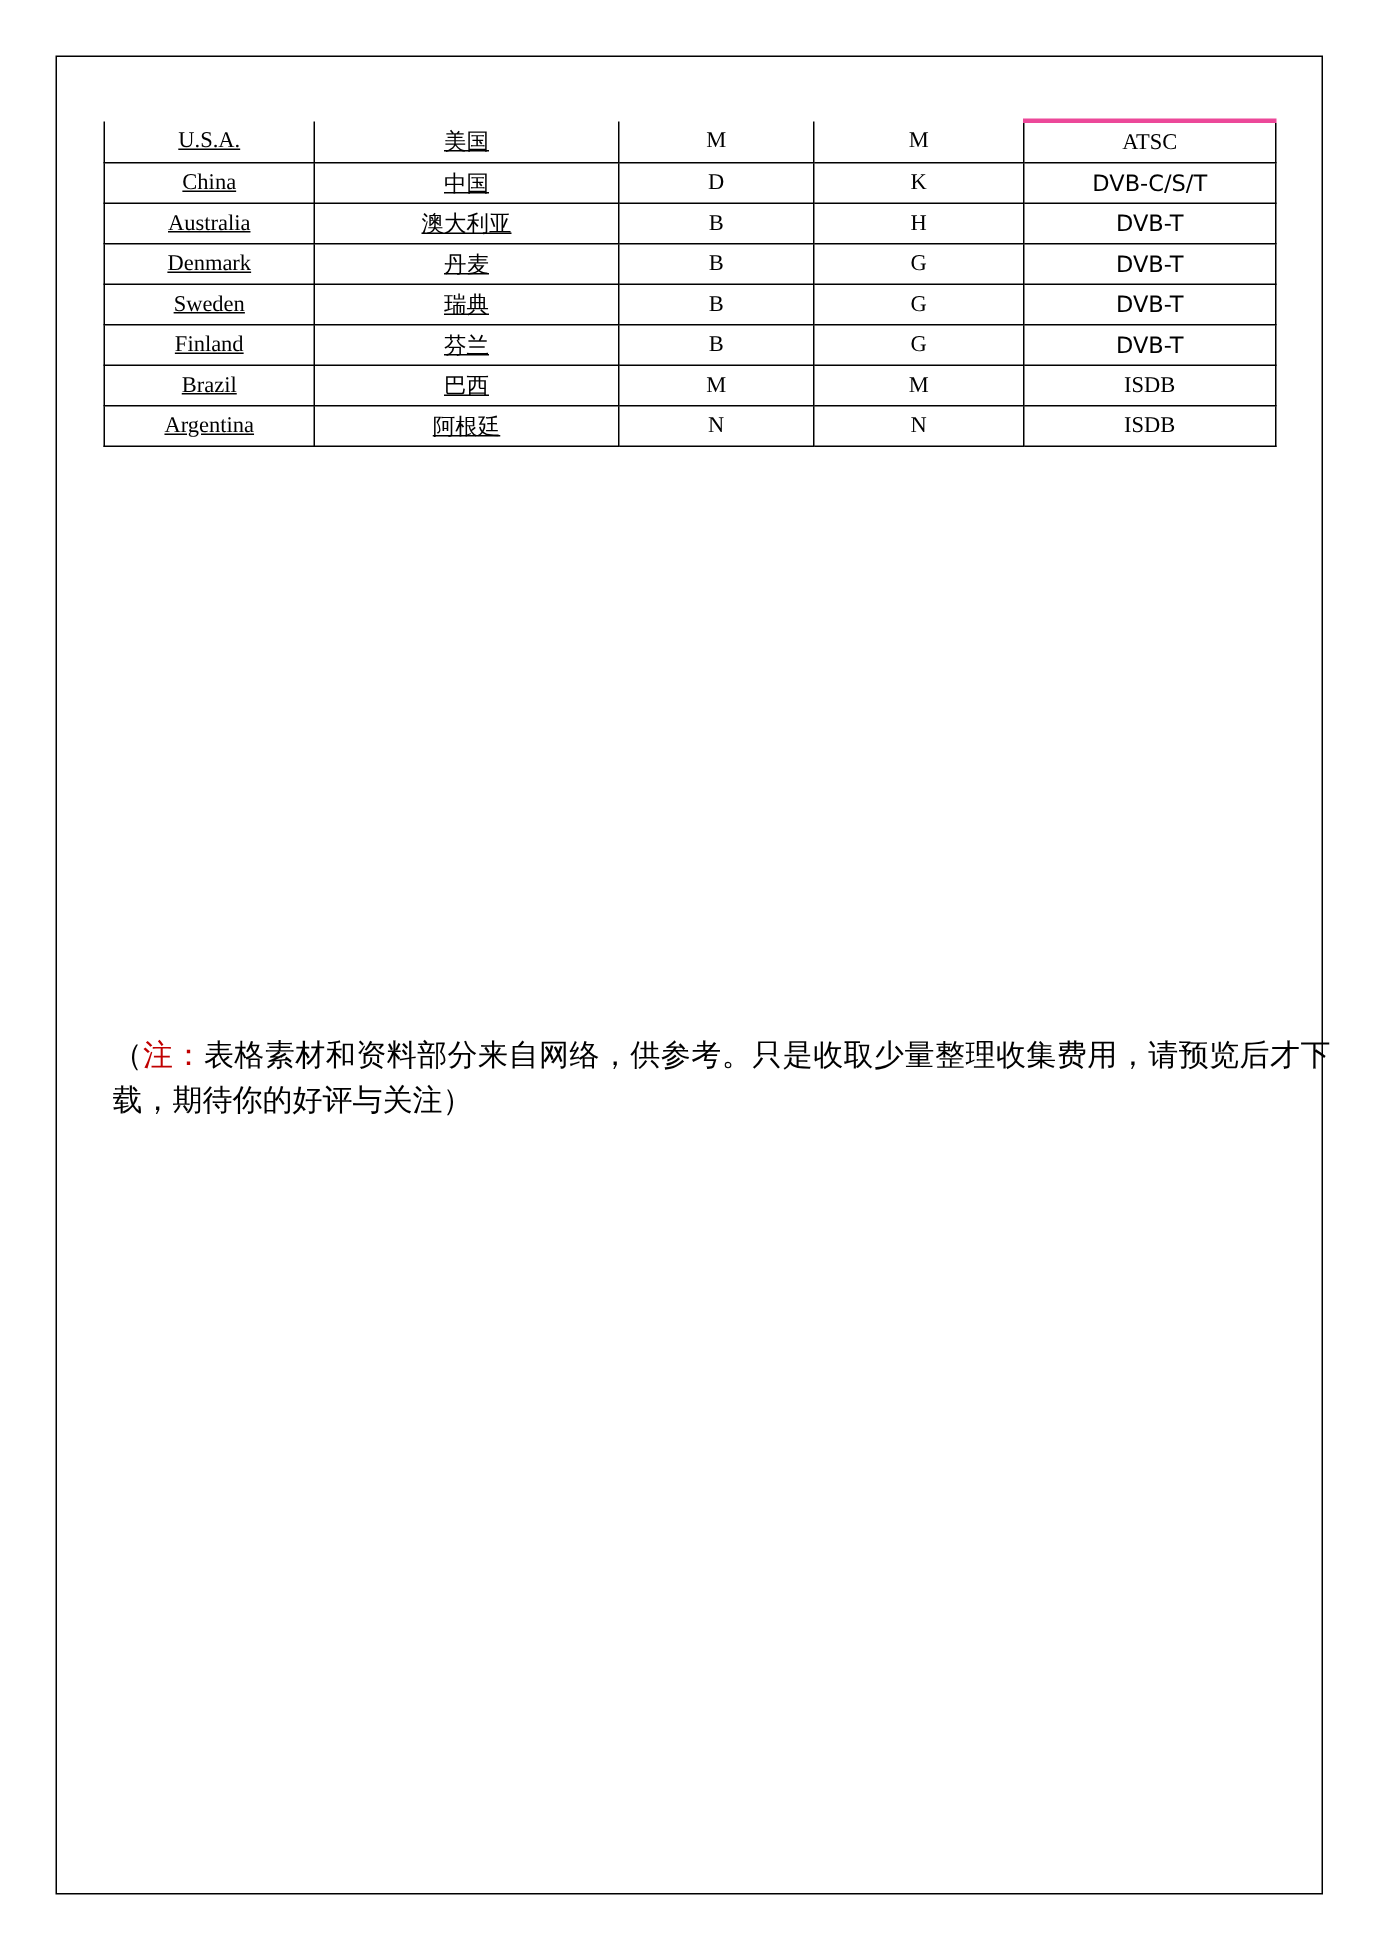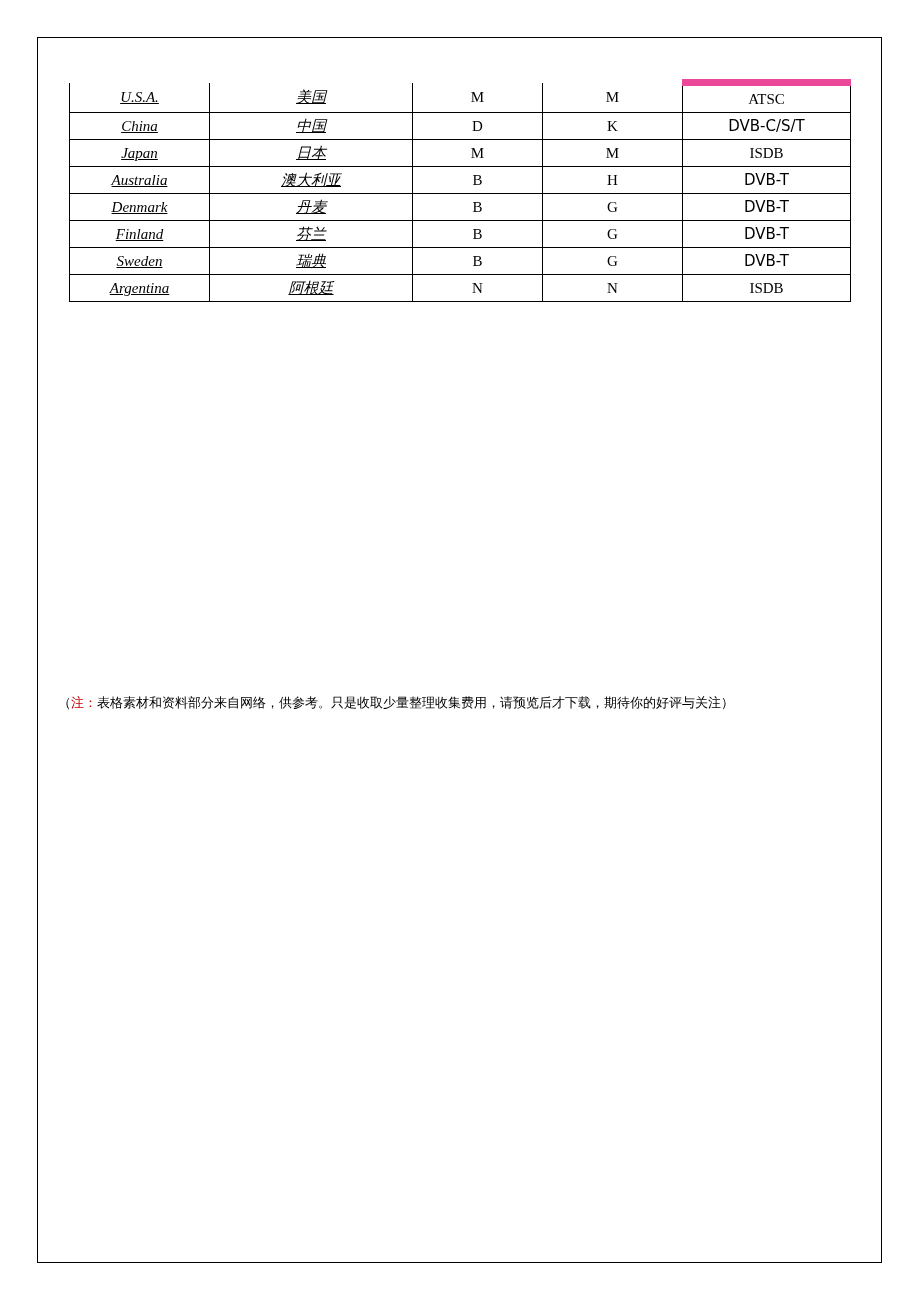--- a/index.html
+++ b/index.html
@@ -56,37 +56,36 @@
     line-height: 24px;
     color: #000000;
     overflow: hidden;
     white-space: nowrap;
   }
   
   #standards-table tr.first-row td {
     border-top: none;
   }
   #standards-table tr.first-row td.col-digital {
-    border-top: 7px solid #ec4899;
+    border-top: 3px solid #ec4899;
     margin-left: 40px;
   }
 
   .col-en      { width: 140px; }
   .col-zh      { width: 203px; margin-top: 22px; }
   .col-video   { width: 130px; }
   .col-audio   { width: 140px; }
   .col-digital { width: 168px; }
 
   
   .link-cell a,
   .link-cell {
     color: #0000CC;
     text-decoration: underline;
     cursor: pointer;
-    font-style: italic;
   }
   .link-cell {
     font-size: 15px;
   }
   .col-zh.link-cell {
     font-family: "DejaVu Sans", "Liberation Sans", sans-serif;
     font-size: 15px;
   }
 
   
@@ -95,25 +94,25 @@
     font-size: 15px;
   }
   .serif {
     font-family: "Liberation Serif", "DejaVu Serif", serif;
     font-size: 15px;
   }
 
   
   #footer-note {
     position: absolute;
-    left: 20px;
+    left: 37px;
     top: 650px;
     width: 812px;
     font-family: "DejaVu Sans", "Liberation Sans", sans-serif;
-    font-size: 13px;
+    font-size: 20px;
     line-height: 30px;
     color: #000000;
     text-align: justify;
   }
   #footer-note .accent {
     color: #C00000;
   }
 </style>
 </head>
 <body>
@@ -139,53 +138,53 @@
           <td class="col-digital serif">ATSC</td>
         </tr>
         <tr>
           <td class="col-en link-cell">China</td>
           <td class="col-zh link-cell">中国</td>
           <td class="col-video serif">D</td>
           <td class="col-audio serif">K</td>
           <td class="col-digital sans">DVB-C/S/T</td>
         </tr>
         <tr>
-          <td class="col-en link-cell">Japan</td>
-          <td class="col-zh link-cell">日本</td>
-          <td class="col-video serif">M</td>
-          <td class="col-audio serif">M</td>
-          <td class="col-digital serif">ISDB</td>
-        </tr>
-        <tr>
           <td class="col-en link-cell">Australia</td>
           <td class="col-zh link-cell">澳大利亚</td>
           <td class="col-video serif">B</td>
           <td class="col-audio serif">H</td>
           <td class="col-digital sans">DVB-T</td>
         </tr>
         <tr>
           <td class="col-en link-cell">Denmark</td>
           <td class="col-zh link-cell">丹麦</td>
           <td class="col-video serif">B</td>
           <td class="col-audio serif">G</td>
           <td class="col-digital sans">DVB-T</td>
         </tr>
         <tr>
+          <td class="col-en link-cell">Sweden</td>
+          <td class="col-zh link-cell">瑞典</td>
+          <td class="col-video serif">B</td>
+          <td class="col-audio serif">G</td>
+          <td class="col-digital sans">DVB-T</td>
+        </tr>
+        <tr>
           <td class="col-en link-cell">Finland</td>
           <td class="col-zh link-cell">芬兰</td>
           <td class="col-video serif">B</td>
           <td class="col-audio serif">G</td>
           <td class="col-digital sans">DVB-T</td>
         </tr>
         <tr>
-          <td class="col-en link-cell">Sweden</td>
-          <td class="col-zh link-cell">瑞典</td>
-          <td class="col-video serif">B</td>
-          <td class="col-audio serif">G</td>
-          <td class="col-digital sans">DVB-T</td>
+          <td class="col-en link-cell">Brazil</td>
+          <td class="col-zh link-cell">巴西</td>
+          <td class="col-video serif">M</td>
+          <td class="col-audio serif">M</td>
+          <td class="col-digital serif">ISDB</td>
         </tr>
         <tr>
           <td class="col-en link-cell">Argentina</td>
           <td class="col-zh link-cell">阿根廷</td>
           <td class="col-video serif">N</td>
           <td class="col-audio serif">N</td>
           <td class="col-digital serif">ISDB</td>
         </tr>
       </tbody>
   </table>

